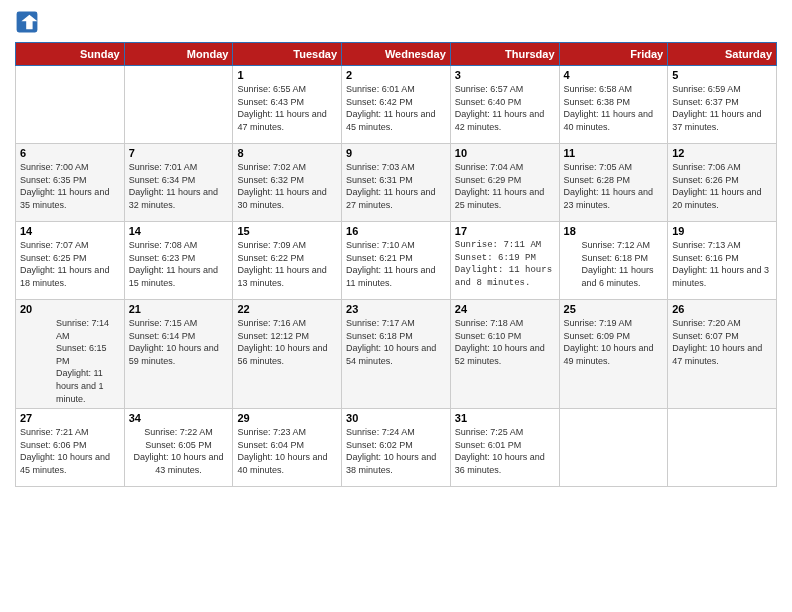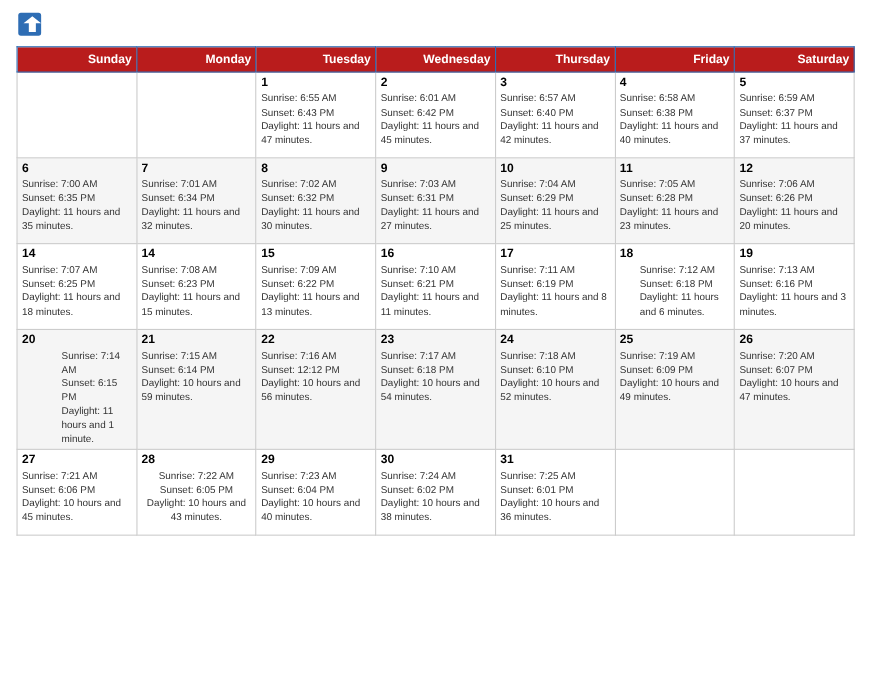--- a/index.html
+++ b/index.html
@@ -218,21 +218,21 @@
 Daylight: 11 hours and 13 minutes.</div>
           </td>
           <td>
             <div class="day-number">16</div>
             <div class="day-info" style="white-space: pre-line;">Sunrise: 7:10 AM
 Sunset: 6:21 PM
 Daylight: 11 hours and 11 minutes.</div>
           </td>
           <td>
             <div class="day-number">17</div>
-            <div class="day-info" style="white-space: pre-line;">Sunrise: 7:11 AM
+            <div class="day-info" style="white-space: pre-line; font-family: Liberation Mono, monospace;">Sunrise: 7:11 AM
 Sunset: 6:19 PM
 Daylight: 11 hours and 8 minutes.</div>
           </td>
           <td>
             <div class="day-number">18</div>
             <div class="day-info" style="white-space: pre-line; margin-left: 18px;">Sunrise: 7:12 AM
 Sunset: 6:18 PM
 Daylight: 11 hours and 6 minutes.</div>
           </td>
           <td>
@@ -287,21 +287,21 @@
           </td>
         </tr>
         <tr>
           <td>
             <div class="day-number">27</div>
             <div class="day-info" style="white-space: pre-line;">Sunrise: 7:21 AM
 Sunset: 6:06 PM
 Daylight: 10 hours and 45 minutes.</div>
           </td>
           <td>
-            <div class="day-number">28</div>
+            <div class="day-number">34</div>
             <div class="day-info" style="white-space: pre-line; text-align: center;">Sunrise: 7:22 AM
 Sunset: 6:05 PM
 Daylight: 10 hours and 43 minutes.</div>
           </td>
           <td>
             <div class="day-number">29</div>
             <div class="day-info" style="white-space: pre-line;">Sunrise: 7:23 AM
 Sunset: 6:04 PM
 Daylight: 10 hours and 40 minutes.</div>
           </td>

